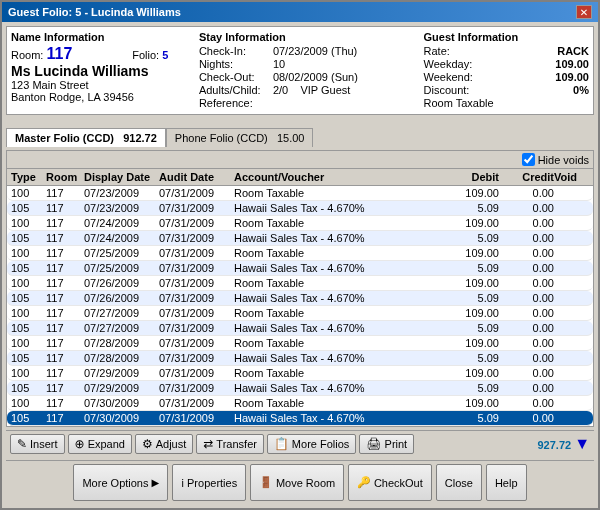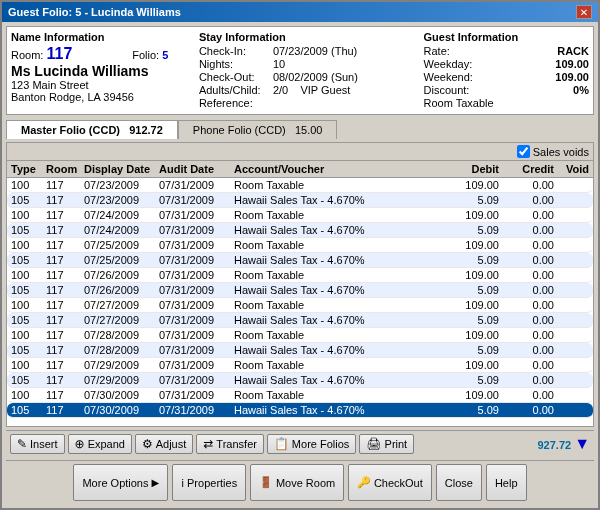--- a/index.html
+++ b/index.html
@@ -46,46 +46,47 @@
     .stay-label { width: 70px; font-size: 11px; }
     .stay-value { font-size: 11px; }
 
     .rate-section { flex: 0.9; }
     .rate-row { display: flex; justify-content: space-between; margin-bottom: 1px; }
     .rate-label { font-size: 11px; }
     .rate-value { font-size: 11px; font-weight: bold; }
 
     .tabs-row { display: flex; align-items: flex-end; gap: 0; margin-top: 2px; }
     .tab {
-      padding: 3px 14px;
+      padding: 3px 8px;
       border: 1px solid #999;
       background: #d4d0c8;
       cursor: pointer;
       font-size: 11px;
       border-bottom: none;
+      margin-top: 8px;
     }
     .tab.active { background: #fff; font-weight: bold; }
     .tab-amount { color: #000; }
 
     .table-area { flex: 1; background: #fff; border: 1px solid #999; display: flex; flex-direction: column; overflow: hidden; }
 
     .table-toolbar { display: flex; justify-content: flex-end; padding: 2px 4px; background: #d4d0c8; border-bottom: 1px solid #999; }
     .checkbox-label { display: flex; align-items: center; gap: 3px; font-size: 11px; }
     .checkbox-label input { margin: 0; }
 
     .table-header { display: flex; background: #d4d0c8; border-bottom: 1px solid #999; padding: 2px 4px; }
     .th { font-size: 11px; font-weight: bold; }
     .col-type { width: 35px; }
     .col-room { width: 38px; }
     .col-display { width: 75px; }
     .col-audit { width: 75px; }
     .col-account { flex: 1; }
     .col-debit { width: 65px; text-align: right; }
     .col-credit { width: 55px; text-align: right; }
-    .col-void { width: 35px; text-align: right; }
+    .col-void { width: 35px; text-align: left; }
 
     .table-body { flex: 1; overflow-y: auto; }
     .table-row { display: flex; padding: 1px 4px; border-bottom: 1px solid #e8e8e8; border-radius: 6px; }
     .table-row.alt { background: #e8f0ff; }
     .table-row.selected { background: #0054a0; color: white; }
     .td { font-size: 11px; overflow: hidden; }
 
     .bottom-toolbar { display: flex; align-items: center; background: #d4d0c8; border-top: 1px solid #999; padding: 3px 4px; gap: 3px; }
     .toolbar-btn {
       display: flex; align-items: center; gap: 3px;
@@ -193,21 +194,21 @@
       <div class="tab">
         <span>Phone Folio (CCD)</span>
         &nbsp;&nbsp;<span class="tab-amount">15.00</span>
       </div>
     </div>
 
     <div class="table-area">
       <div class="table-toolbar">
         <label class="checkbox-label">
           <input type="checkbox" checked="" style="">
-          <span>Sales voids</span>
+          <span>Hide voids</span>
         </label>
       </div>
       <div class="table-header">
         <span class="th col-type">Type</span>
         <span class="th col-room">Room</span>
         <span class="th col-display">Display Date</span>
         <span class="th col-audit">Audit Date</span>
         <span class="th col-account">Account/Voucher</span>
         <span class="th col-debit">Debit</span>
         <span class="th col-credit">Credit</span>

